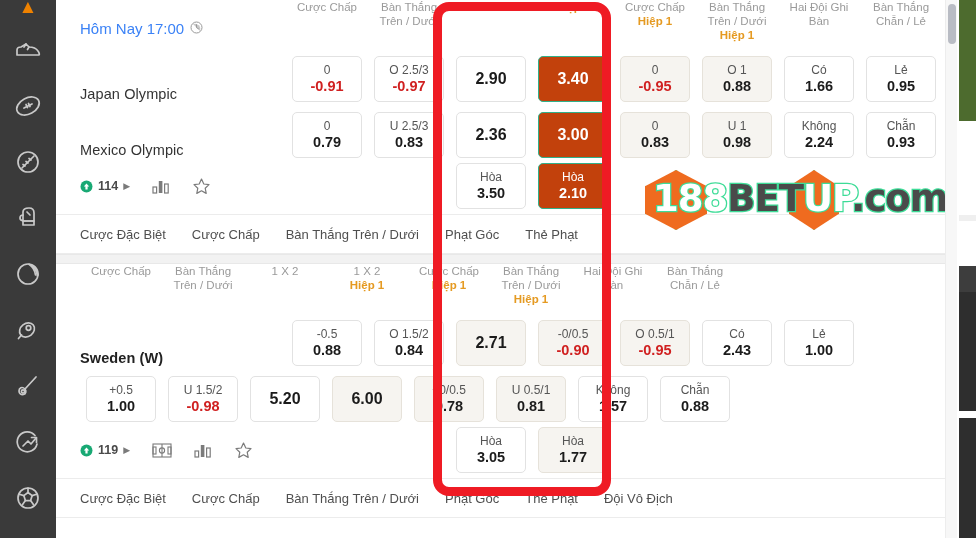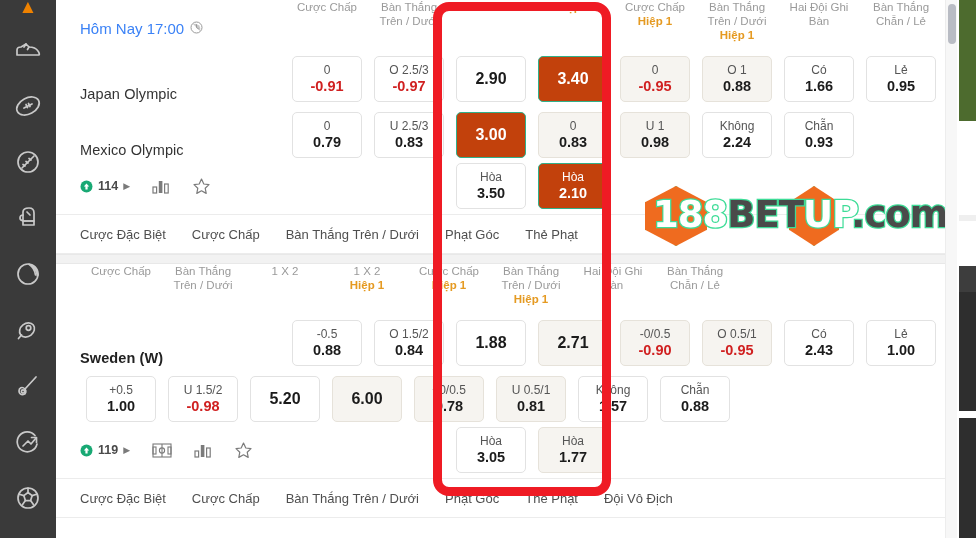--- a/index.html
+++ b/index.html
@@ -93,21 +93,21 @@
     padding-left: 24px; height: 40px;
     border-top: 1px solid #ececec; border-bottom: 1px solid #ececec;
   }
   .tab { font-size: 13px; color: #4f4f4f; cursor: pointer; white-space: nowrap; }
 
   .blk-sep { height: 10px; background: #f2f2f2; border-top: 1px solid #e8e8e8;
              border-bottom: 1px solid #e8e8e8; }
 
   
   .logo {
-    position: absolute; left: 641px; top: 184px;
+    position: absolute; left: 641px; top: 168px;
     display: flex; align-items: center; height: 62px;
     pointer-events: none;
   }
   .logo .hexwrap { position: relative; width: 310px; height: 62px; }
   .logo .hex {
     position: absolute; background: #ef6b1f;
     -webkit-clip-path: polygon(50% 0%,100% 27%,100% 73%,50% 100%,0% 73%,0% 27%);
     clip-path: polygon(50% 0%,100% 27%,100% 73%,50% 100%,0% 73%,0% 27%);
     border: 0;
   }
@@ -362,20 +362,25 @@
                   <div class="val">0.79</div>
                 </div>
               </div>
               <div class="oc-slot">
                 <div class="odd ">
                   <div class="lbl">U 2.5/3</div>
                   <div class="val">0.83</div>
                 </div>
               </div>
               <div class="oc-slot">
+                <div class="odd  single">
+                  <div class="val">2.36</div>
+                </div>
+              </div>
+              <div class="oc-slot">
                 <div class="odd green single">
                   <div class="val">3.00</div>
                 </div>
               </div>
               <div class="oc-slot">
                 <div class="odd beige">
                   <div class="lbl">0</div>
                   <div class="val">0.83</div>
                 </div>
               </div>
@@ -506,25 +511,20 @@
               <div class="oc-slot">
                 <div class="odd ">
                   <div class="lbl">-0.5</div>
                   <div class="val">0.88</div>
                 </div>
               </div>
               <div class="oc-slot">
                 <div class="odd ">
                   <div class="lbl">O 1.5/2</div>
                   <div class="val">0.84</div>
-                </div>
-              </div>
-              <div class="oc-slot">
-                <div class="odd  single">
-                  <div class="val">1.88</div>
                 </div>
               </div>
               <div class="oc-slot">
                 <div class="odd beige single">
                   <div class="val">2.71</div>
                 </div>
               </div>
               <div class="oc-slot">
                 <div class="odd beige">
                   <div class="lbl">-0/0.5</div>

